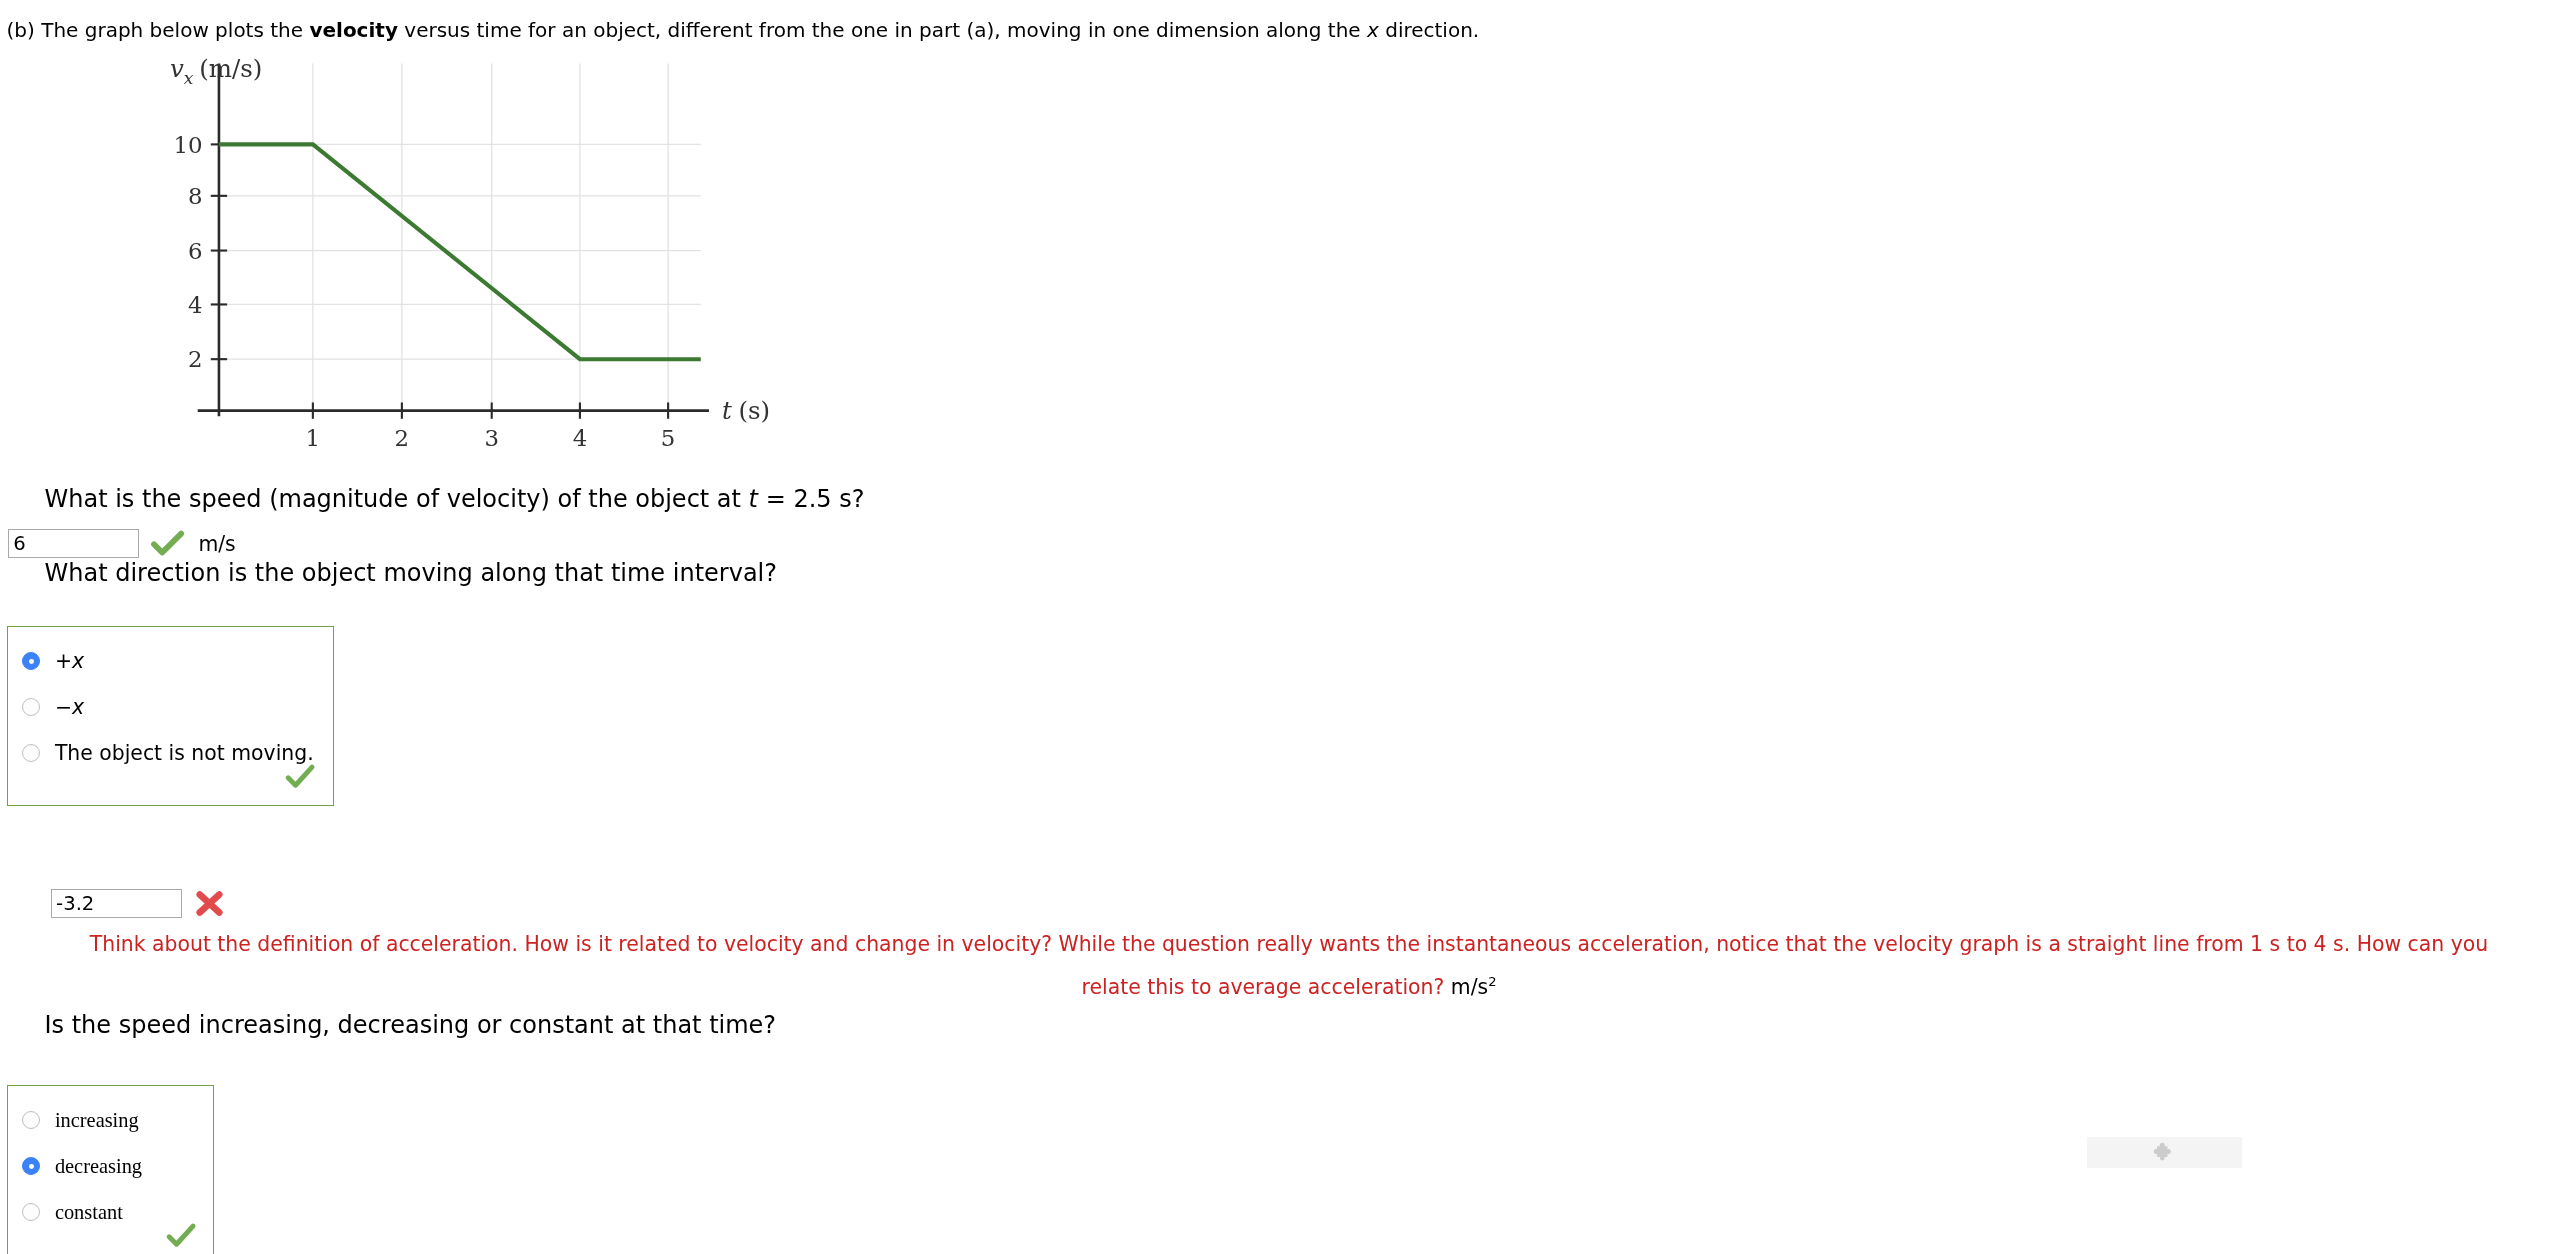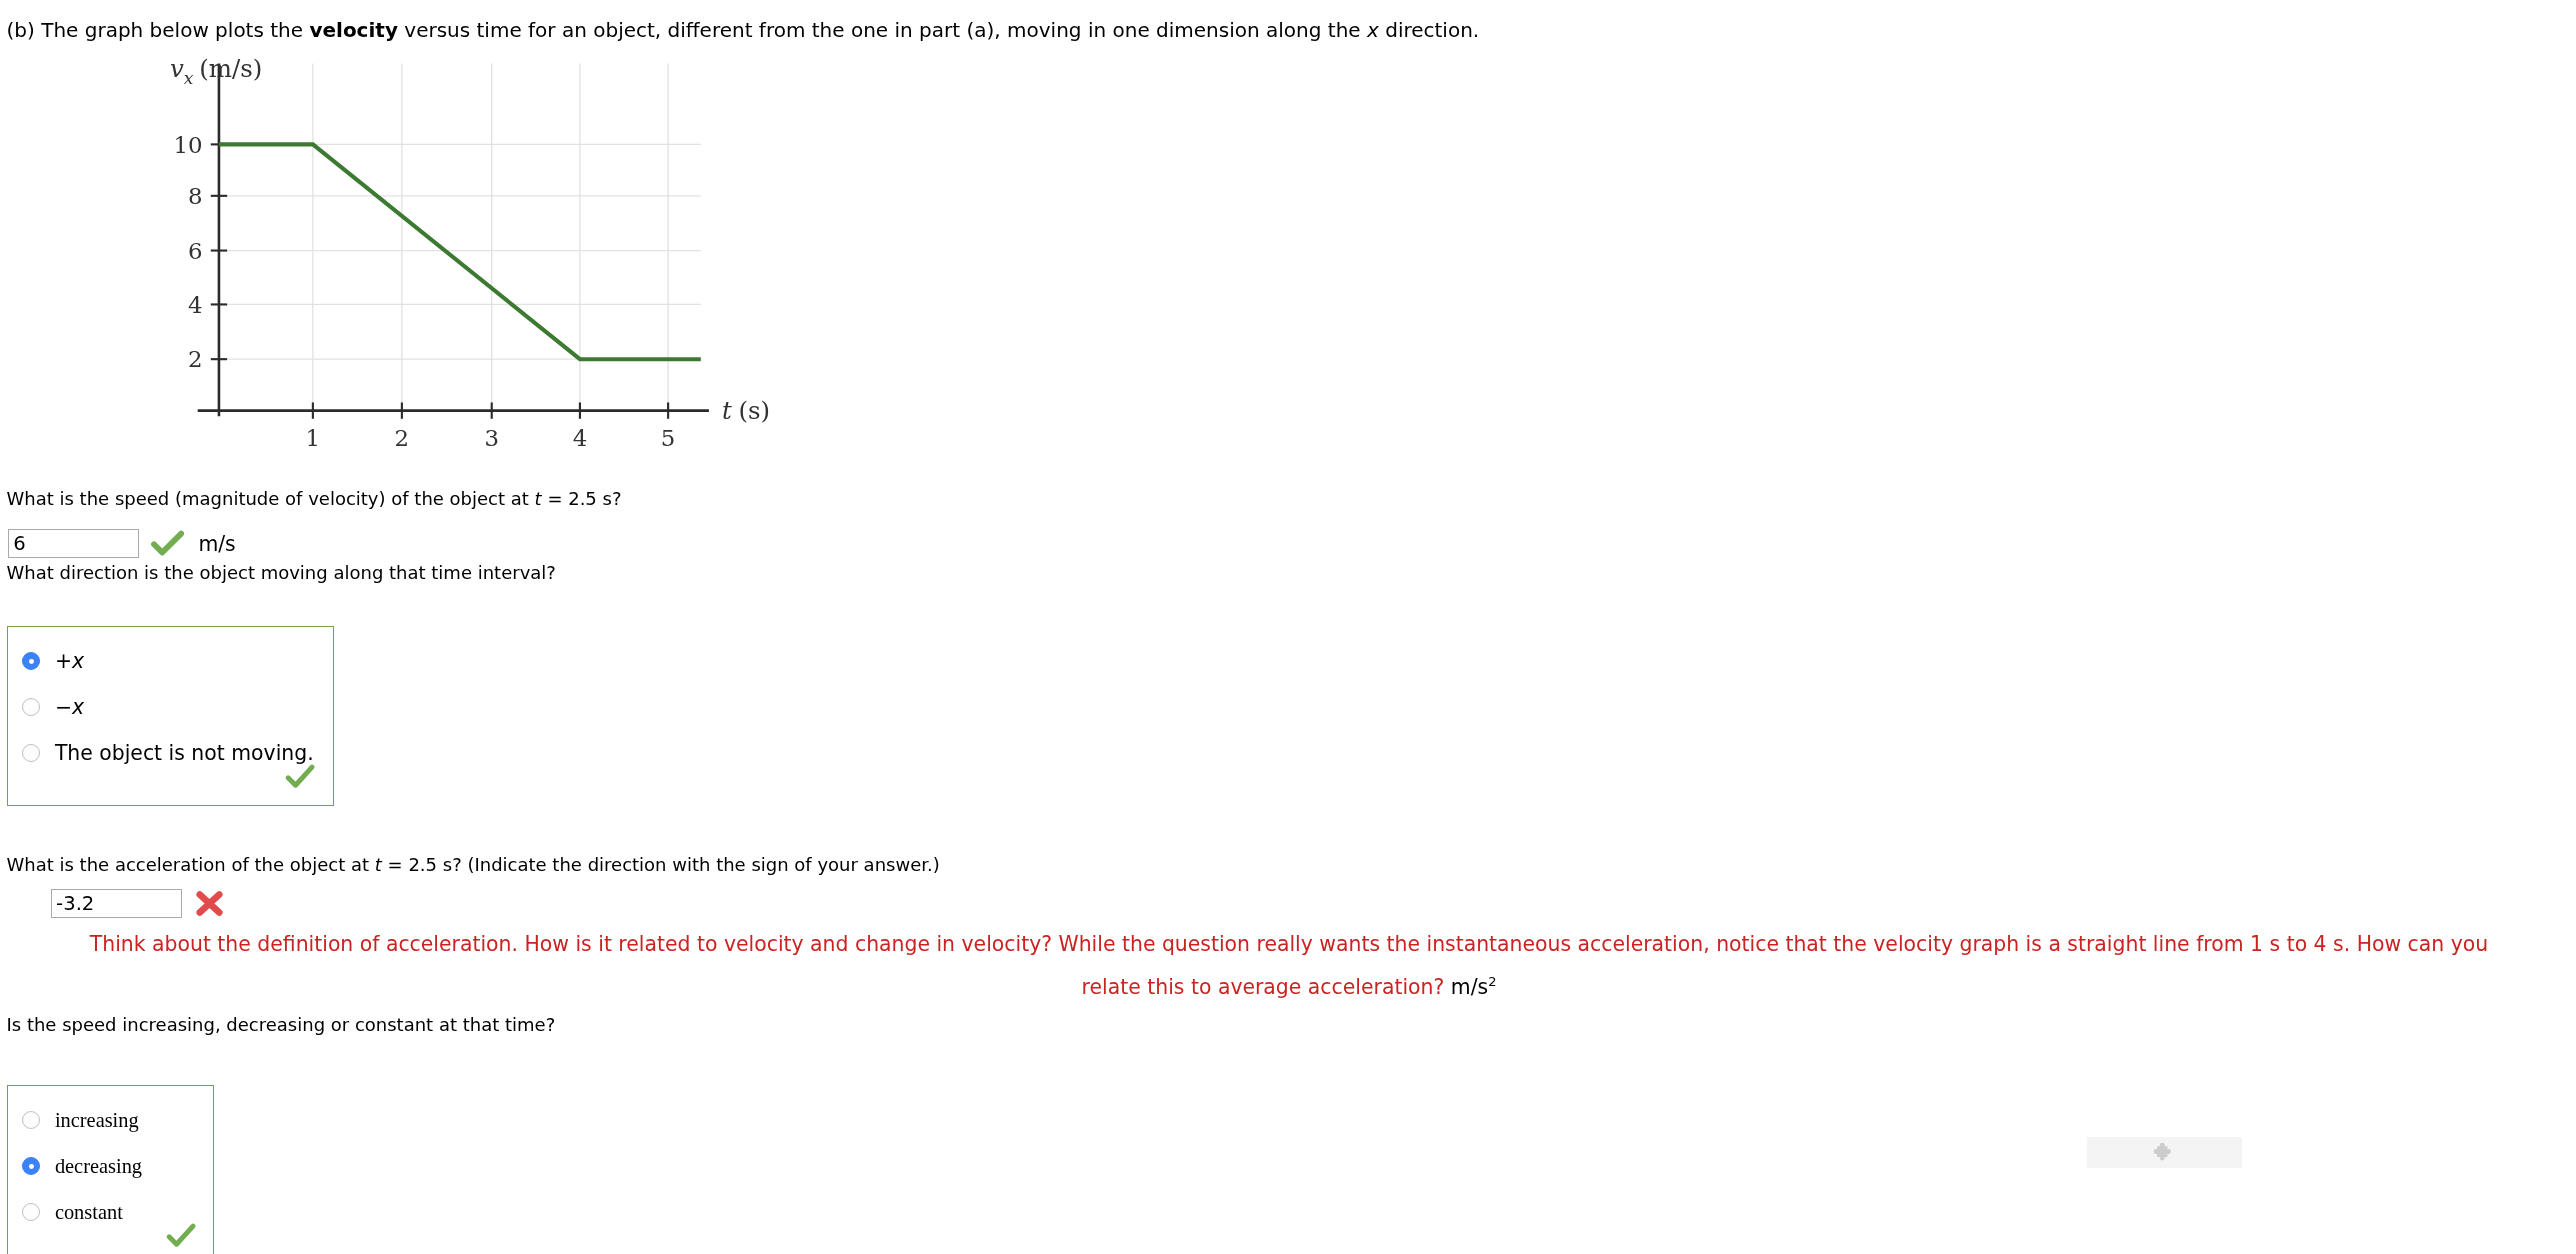--- a/index.html
+++ b/index.html
@@ -41,24 +41,25 @@
     left: 0px;
     top: 57px;
     width: 825px;
     height: 392px;
   }
   .fig-svg { display: block; }
 
   
   .qtext {
     position: absolute;
-    font-size: 18px;
+    font-size: 24px;
     line-height: 24.5px;
     white-space: nowrap;
     color: #000;
+    margin-left: 38px;
   }
   .qtext .it { font-style: italic; }
 
   
   .answer-row { position: absolute; display: flex; align-items: center; }
   .text-input {
     width: 131px;
     height: 29px;
     box-sizing: border-box;
     border: 0.8px solid #a9a9a9;
@@ -257,23 +258,20 @@
     </div>
     <div class="radio-row">
       <span class="radio"></span>
       <span class="radio-label"><span>The object is not moving.</span></span>
     </div>
     <svg class="group-check" style="left:276px; top:136px;" viewBox="0 0 40 34">
       <path d="M5 18 L14 27 L34 5" fill="none" stroke="#73ad52" stroke-width="6" stroke-linecap="round" stroke-linejoin="round"></path>
     </svg>
   </div>
 
-  <div class="qtext" style="left:6.5px; top:853px;">
-    <span>What is the acceleration of the object at </span><span class="it">t</span><span> = 2.5 s? (Indicate the direction with the sign of your answer.)</span>
-  </div>
 
   <div class="answer-row" style="left:11px; top:888px;margin-left:40px;">
     <input class="text-input" type="text" value="-3.2" style="">
     <svg class="icon-bad" viewBox="0 0 40 38">
       <path d="M8 8 L32 30 M32 8 L8 30" fill="none" stroke="#e24b4b" stroke-width="8" stroke-linecap="round"></path>
     </svg>
   </div>
 
   <div class="feedback" style="top:925px; width:2565px;">
     <span>Think about the definition of acceleration. How is it related to velocity and change in velocity? While the question really wants the instantaneous acceleration, notice that the velocity graph is a straight line from 1 s to 4 s. How can you</span><br>

